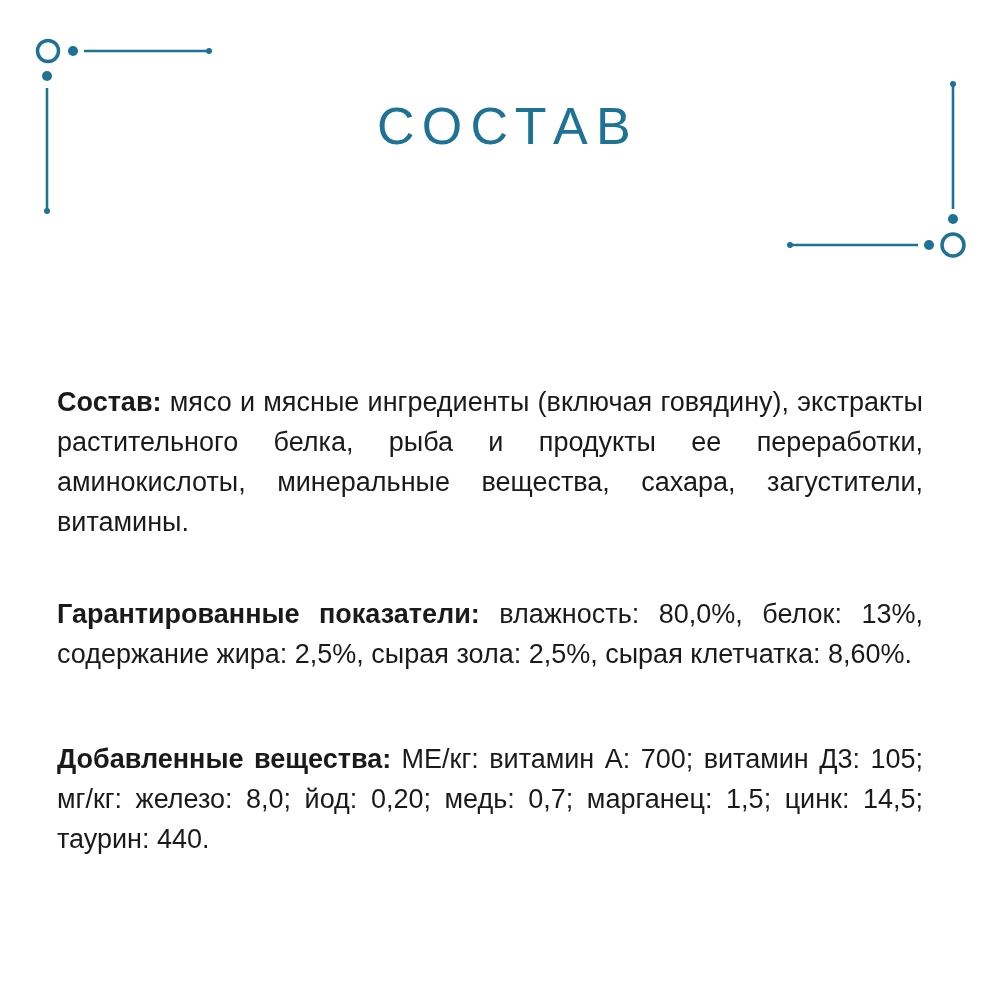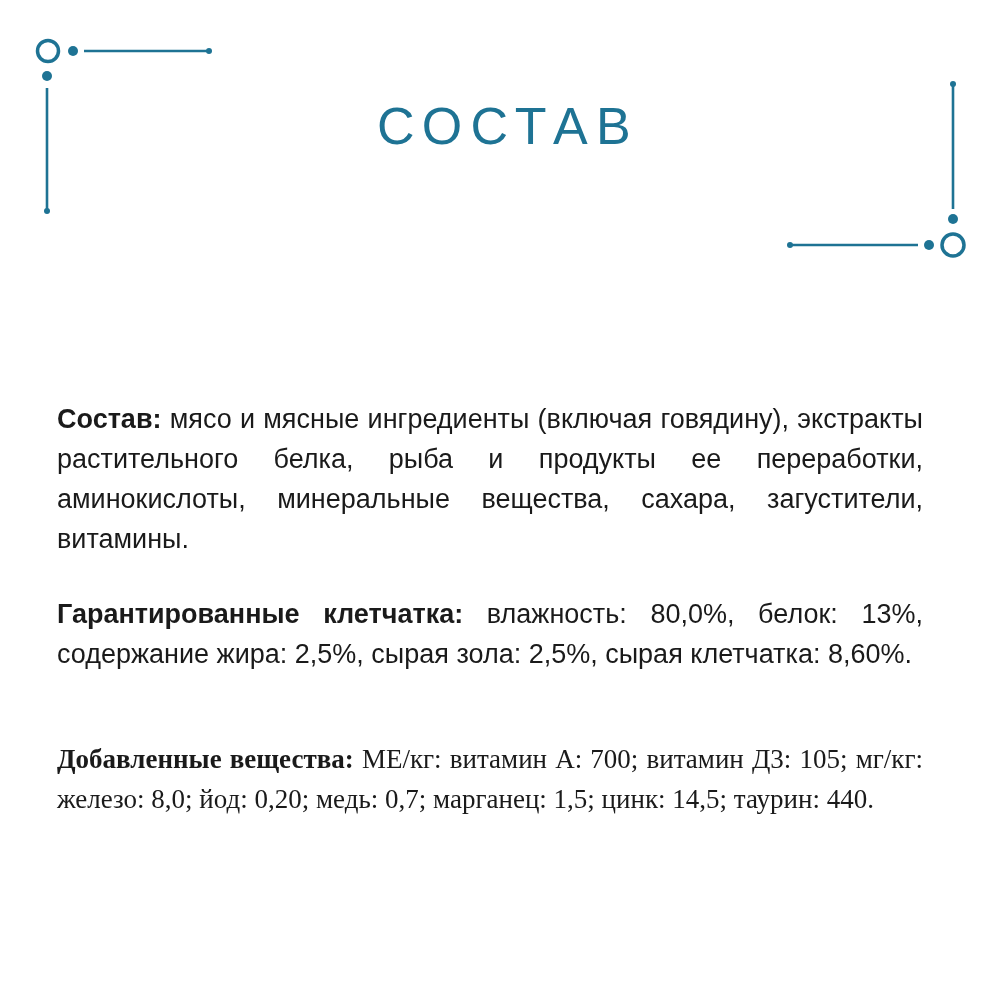--- a/index.html
+++ b/index.html
@@ -41,23 +41,23 @@
     left: 57px;
     width: 866px;
     margin: 0;
     font-size: 27px;
     line-height: 40px;
     color: var(--text);
     text-align: justify;
     text-align-last: left;
   }
   .para strong { font-weight: bold; }
-  #para-composition { top: 399px; }
+  #para-composition { top: 382px; }
   #para-guaranteed  { top: 594px; }
-  #para-additives   { top: 739px; font-family: Liberation Serif, serif; }
+  #para-additives   { top: 739px; }
 </style>
 </head>
 <body>
 
 <div class="page" style="--accent: #1e7394; --text: #1a1a1a; background: rgb(255, 255, 255);">
 
   <svg class="ornaments" viewBox="0 0 1000 1000" xmlns="http://www.w3.org/2000/svg">
     <g class="orn">
       <circle class="ring" cx="48" cy="51" r="10.5"></circle>
       <circle class="dot" cx="73" cy="51" r="5"></circle>
@@ -79,21 +79,21 @@
   </svg>
 
   <h1 class="title">СОСТАВ</h1>
 
   <p class="para" id="para-composition">
     <strong>Состав:</strong>
     <span>мясо и мясные ингредиенты (включая говядину), экстракты растительного белка, рыба и продукты ее переработки, аминокислоты, минеральные вещества, сахара, загустители, витамины.</span>
   </p>
 
   <p class="para" id="para-guaranteed">
-    <strong>Гарантированные клетчатка:</strong>
+    <strong>Гарантированные показатели:</strong>
     <span>влажность: 80,0%, белок: 13%, содержание жира: 2,5%, сырая зола: 2,5%, сырая клетчатка: 8,60%.</span>
   </p>
 
   <p class="para" id="para-additives">
     <strong>Добавленные вещества:</strong>
     <span>МЕ/кг: витамин А: 700; витамин Д3: 105; мг/кг: железо: 8,0; йод: 0,20; медь: 0,7; марганец: 1,5; цинк: 14,5; таурин: 440.</span>
   </p>
 
 </div>
 

